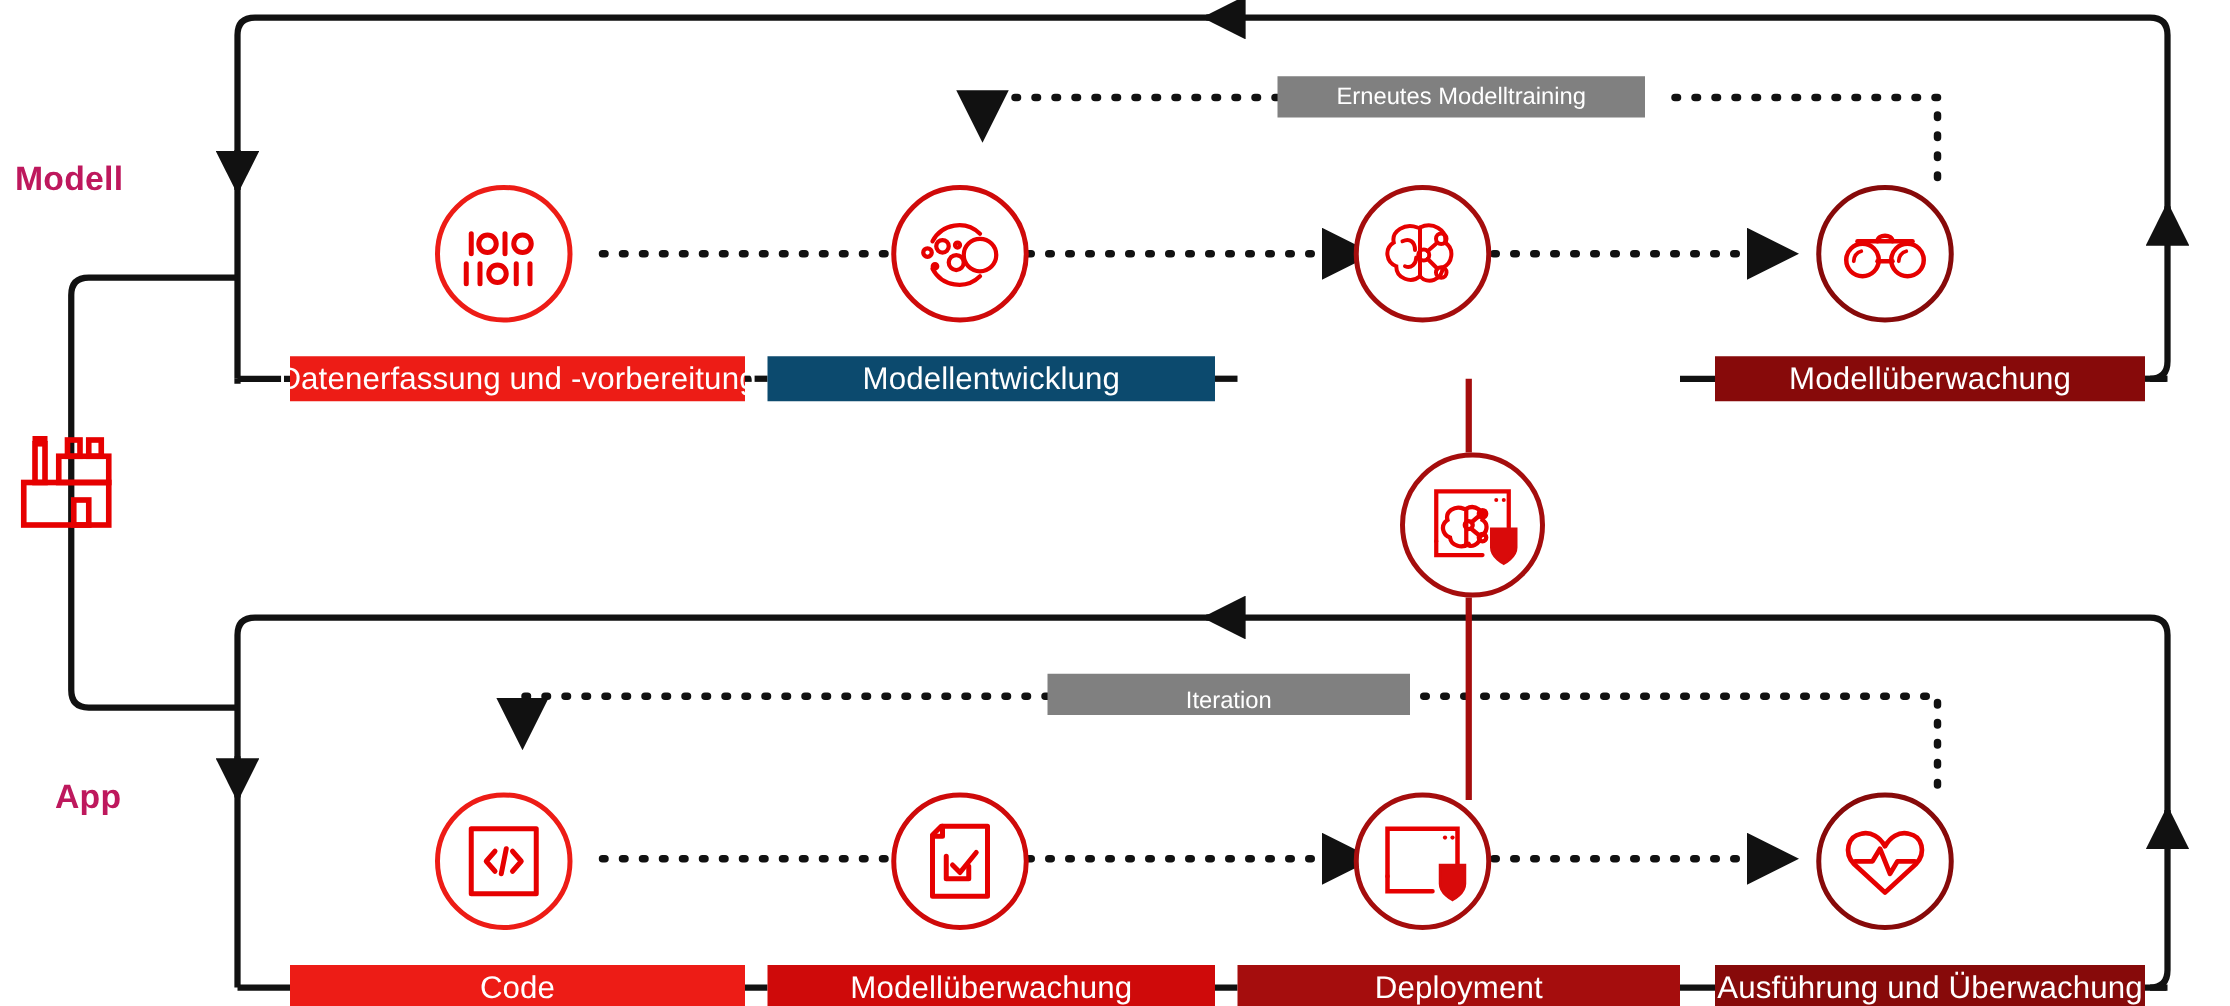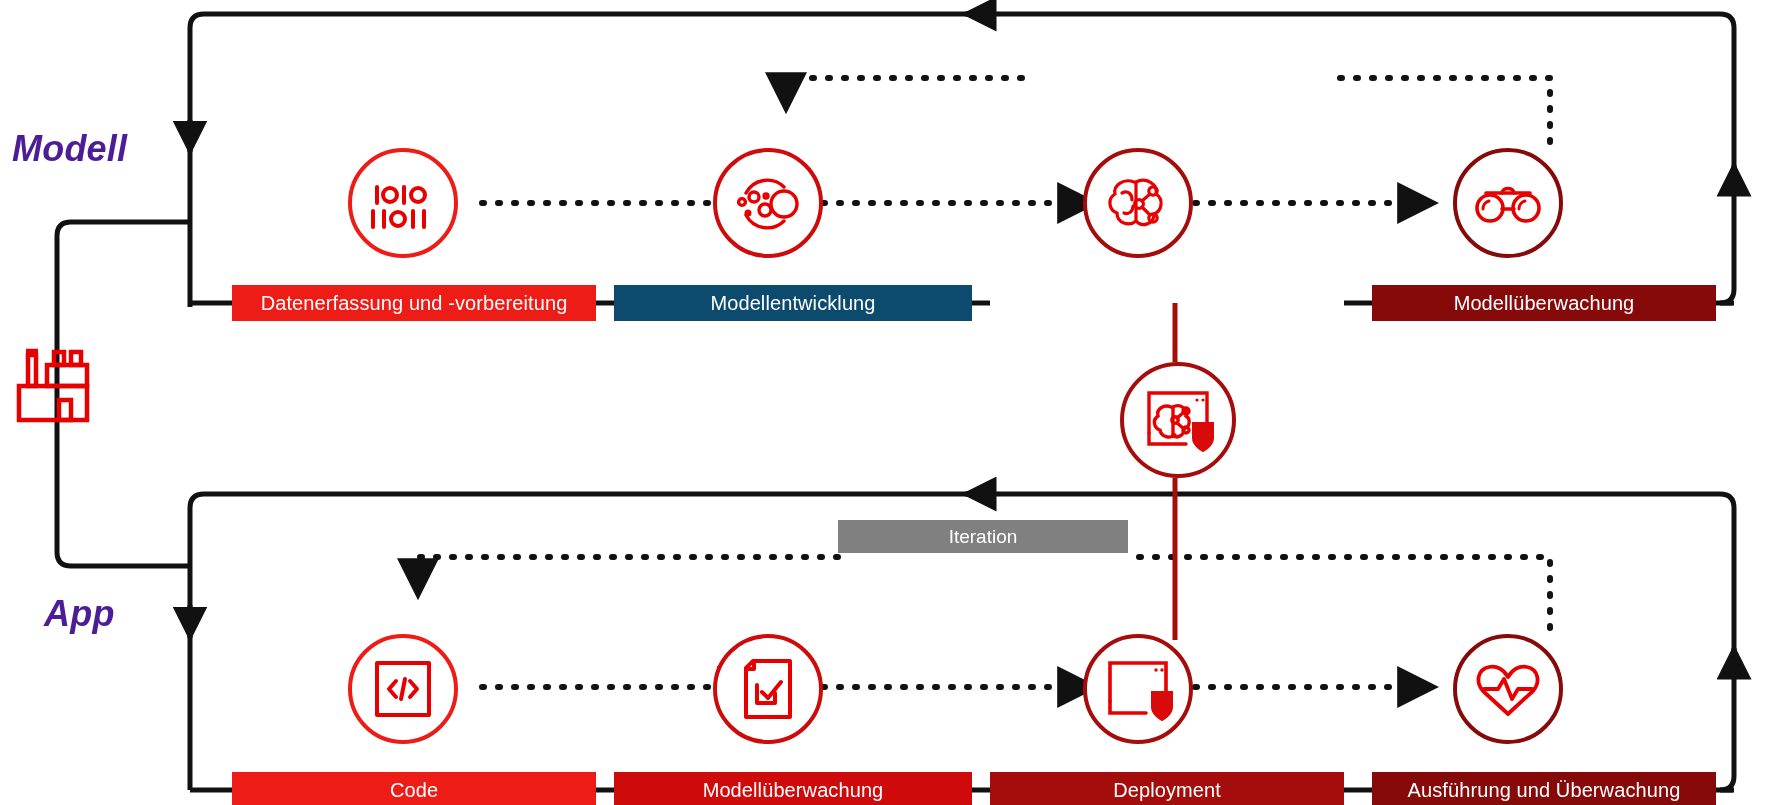--- a/index.html
+++ b/index.html
@@ -21,39 +21,38 @@
   .svg-layer {
     position: absolute;
     left: 0;
     top: 0;
     width: 1784px;
     height: 805px;
   }
   
   .lane-title {
     position: absolute;
-    font-size: 36px;
+    font-size: 27px;
     font-weight: bold;
-    color: #4c1d95;
+    color: #be185d;
     letter-spacing: 0.2px;
     white-space: nowrap;
-    font-style: italic;
   }
   #lane-title-model { left: 12px; top: 128px; }
-  #lane-title-app   { left: 44px; top: 593px; }
+  #lane-title-app   { left: 44px; top: 622px; }
 
   
   .stage-bar {
     position: absolute;
     height: 36px;
     display: flex;
     align-items: center;
     justify-content: center;
     color: #ffffff;
-    font-size: 20px;
+    font-size: 25px;
     letter-spacing: 0.1px;
     white-space: nowrap;
     box-sizing: border-box;
     padding: 0 8px;
   }
   
   .chip {
     position: absolute;
     height: 33px;
     display: flex;
@@ -328,17 +327,20 @@
   <div class="stage-bar" style="left:614px; top:772px; width:358px; background:#cf0a0a;">
     <span>Modellüberwachung</span>
   </div>
   <div class="stage-bar" style="left:990px; top:772px; width:354px; background:#a50d0d;">
     <span>Deployment</span>
   </div>
   <div class="stage-bar" style="left:1372px; top:772px; width:344px; background:#870a0a;">
     <span>Ausführung und Überwachung</span>
   </div>
 
-  <div class="chip" style="left:838px; top:520px; width:290px;">
+  <div class="chip" style="left:1022px; top:61px; width:294px;">
+    <span>Erneutes Modelltraining</span>
+  </div>
+  <div class="chip" style="left:838px; top:539px; width:290px;align-items:flex-end;">
     <span>Iteration</span>
   </div>
 
 </div>
 
 </body></html>

